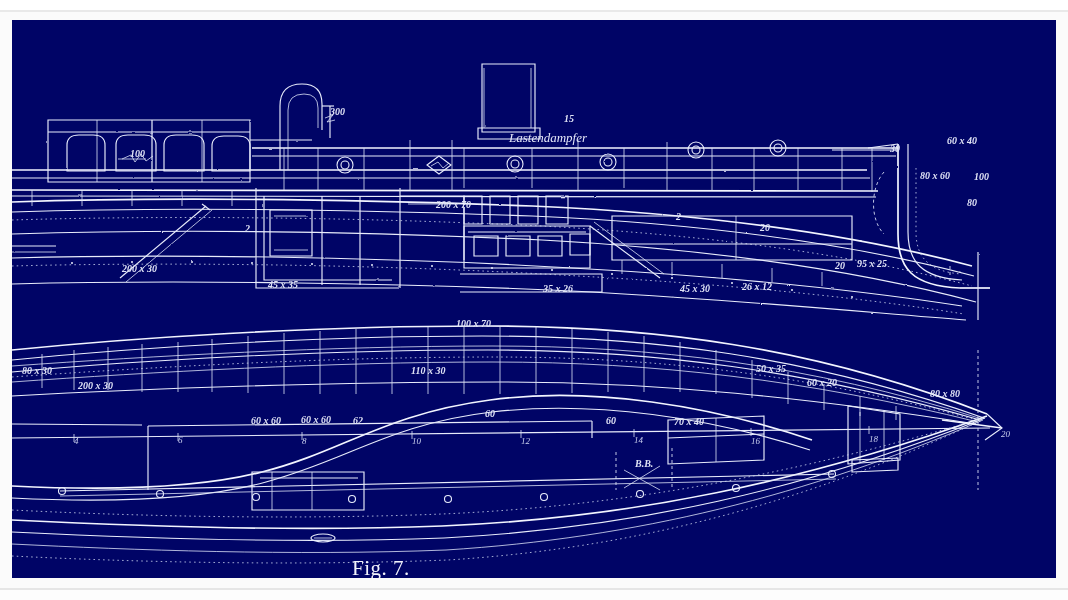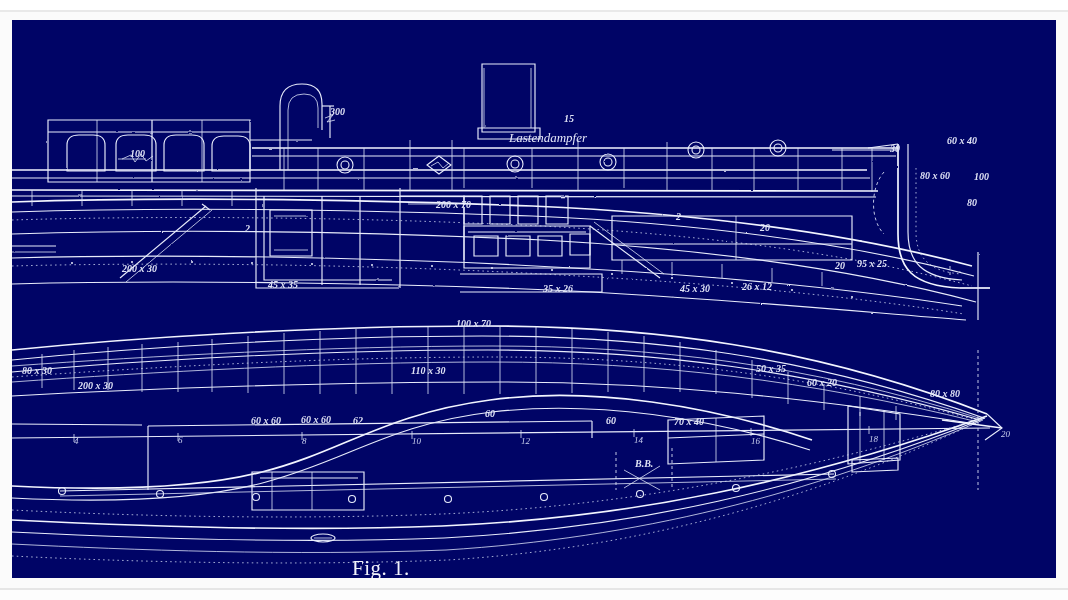--- a/index.html
+++ b/index.html
@@ -367,18 +367,18 @@
           <text x="509" y="424" class="stn" font-size="9">12</text>
           <text x="622" y="423" class="stn" font-size="9">14</text>
           <text x="739" y="424" class="stn" font-size="9">16</text>
           <text x="857" y="422" class="stn" font-size="9">18</text>
           <text x="989" y="417" class="stn" font-size="9">20</text>
         </g>
 
       <text class="cursive" x="497" y="122" font-size="13" id="titletext">Lastendampfer</text>
     </svg>
 
-    <div class="fig-caption">Fig. 1.</div>
+    <div class="fig-caption">Fig. 7.</div>
   </div>
 
   <div id="bottomline"></div>
   <div id="bottomband"></div>
 </div>
 
 </body></html>

